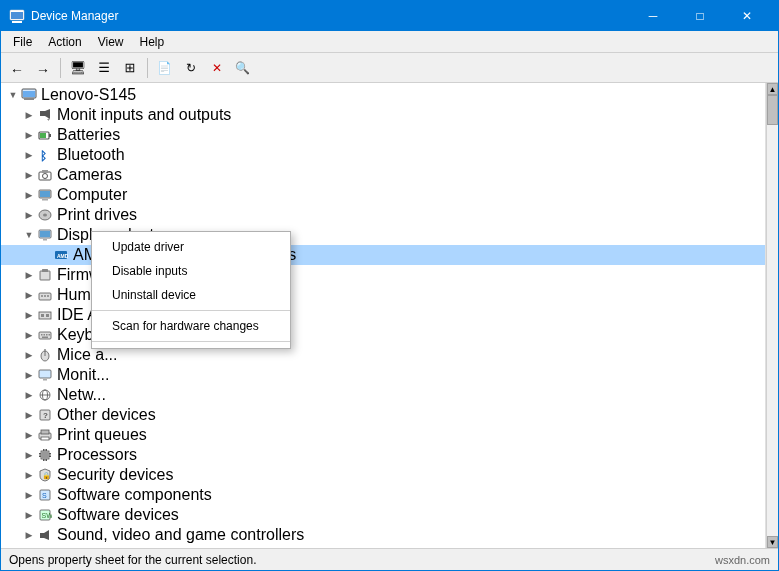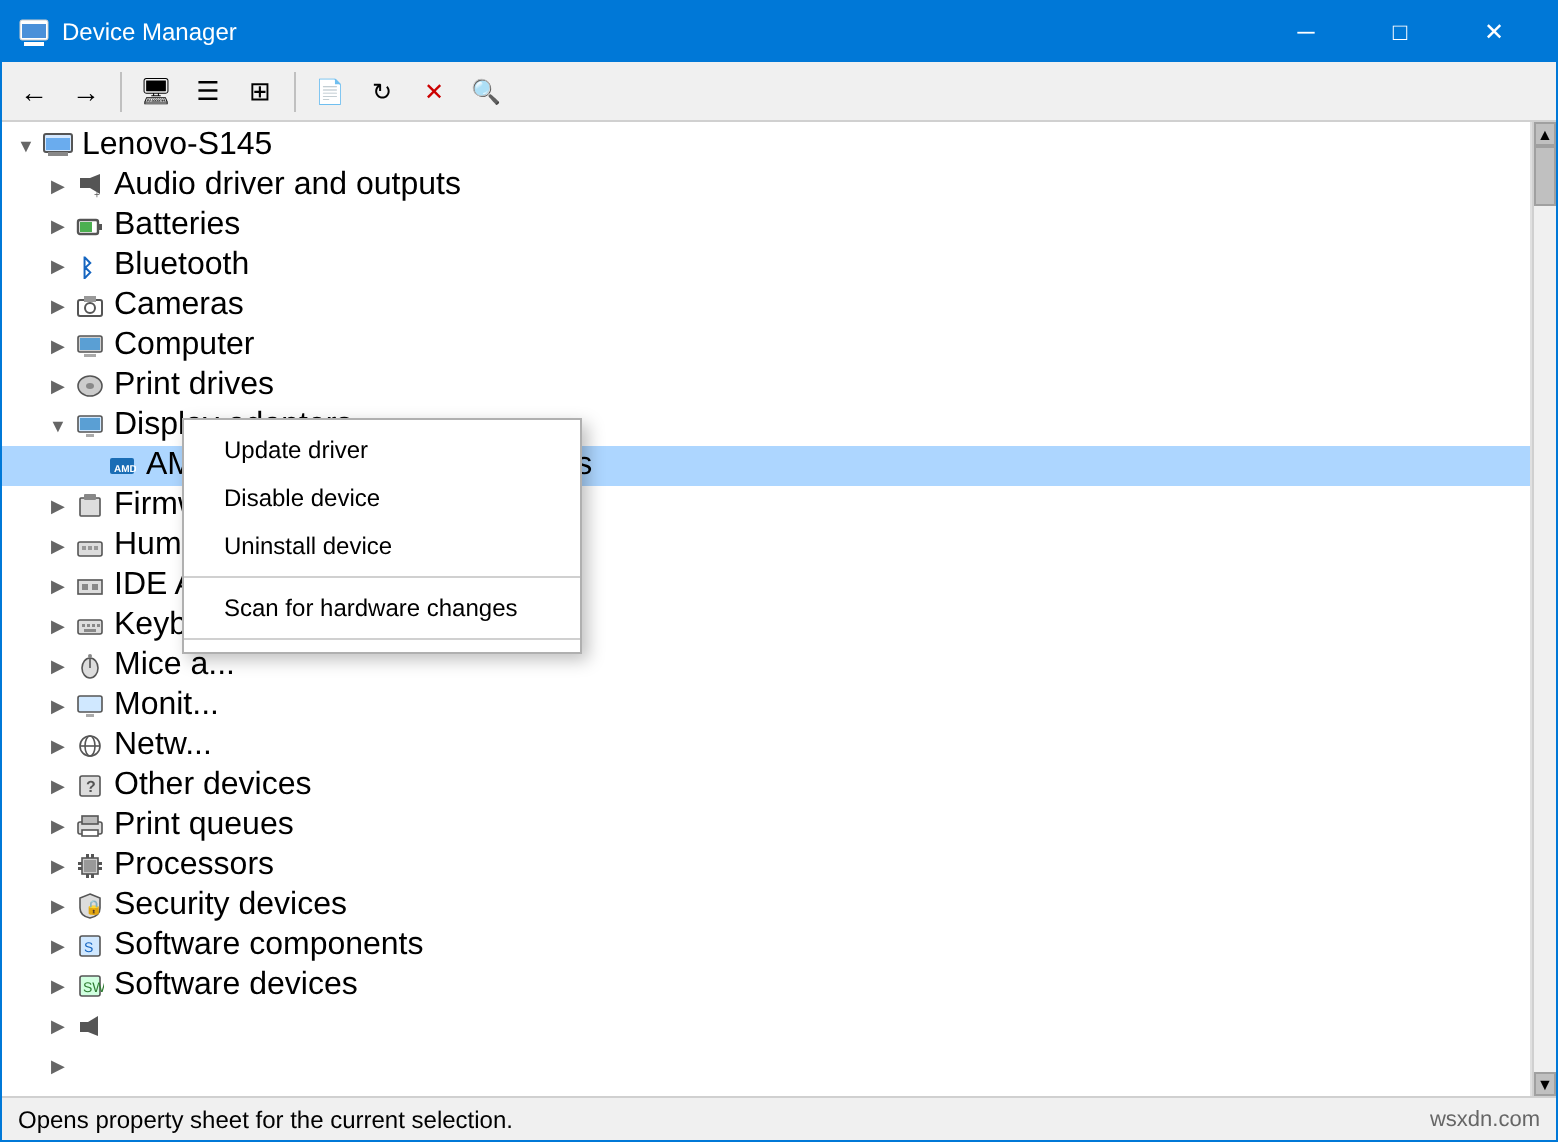--- a/index.html
+++ b/index.html
@@ -225,20 +225,26 @@
       </svg>
     </div>
     <span class="title-bar-text">Device Manager</span>
     <div class="title-bar-buttons">
       <button class="title-btn">─</button>
       <button class="title-btn">□</button>
       <button class="title-btn close">✕</button>
     </div>
   </div>
 
+  <div class="menu-bar">
+    <span class="menu-item">File</span>
+    <span class="menu-item">Action</span>
+    <span class="menu-item">View</span>
+    <span class="menu-item">Help</span>
+  </div>
 
   <div class="toolbar">
     <button class="toolbar-btn">
       <span class="ti-back"></span>
     </button>
     <button class="toolbar-btn">
       <span class="ti-forward"></span>
     </button>
     <div class="toolbar-sep"></div>
     <button class="toolbar-btn">
@@ -282,21 +288,21 @@
 
       <div class="tree-item indent-1">
         <span class="expand-icon">▶</span>
         <span class="device-icon">
           <svg width="14" height="14" viewBox="0 0 14 14">
             <rect x="2" y="3" width="5" height="5" fill="#555"></rect>
             <polygon points="7,3 12,1 12,11 7,8" fill="#555"></polygon>
             <text x="9" y="13" font-size="5" fill="#555">+</text>
           </svg>
         </span>
-        <span class="item-label">Audio driver and outputs</span>
+        <span class="item-label">Monit inputs and outputs</span>
       </div>
 
       <div class="tree-item indent-1">
         <span class="expand-icon">▶</span>
         <span class="device-icon">
           <svg width="14" height="14" viewBox="0 0 14 14">
             <rect x="1" y="4" width="10" height="7" rx="1" fill="none" stroke="#555" stroke-width="1.2"></rect>
             <rect x="11" y="6" width="2" height="3" fill="#555"></rect>
             <rect x="2" y="5" width="6" height="5" fill="#4caf50"></rect>
           </svg>
@@ -534,33 +540,34 @@
       </div>
 
       <div class="tree-item indent-1">
         <span class="expand-icon">▶</span>
         <span class="device-icon">
           <svg width="14" height="14" viewBox="0 0 14 14">
             <rect x="2" y="5" width="4" height="5" fill="#555"></rect>
             <polygon points="6,5 11,2 11,12 6,10" fill="#555"></polygon>
           </svg>
         </span>
+        <span class="item-label">Sound, video and game controllers</span>
       </div>
 
       <div class="tree-item indent-1">
         <span class="expand-icon">▶</span>
         <span class="device-icon">
           
         </span>
 
       </div>
 
       <div class="context-menu">
         <div class="ctx-item">Update driver</div>
-        <div class="ctx-item">Disable device</div>
+        <div class="ctx-item">Disable inputs</div>
         <div class="ctx-item">Uninstall device</div>
         <div class="ctx-separator"></div>
         <div class="ctx-item">Scan for hardware changes</div>
         <div class="ctx-separator"></div>
       </div>
 
     </div>
 
     <div style="width:12px; background:#f0f0f0; border-left:1px solid #d0d0d0; display:flex; flex-direction:column;">
       <div style="height:12px; background:#c0c0c0; border:1px solid #a0a0a0; display:flex; align-items:center; justify-content:center; font-size:8px; cursor:pointer;">▲</div>

